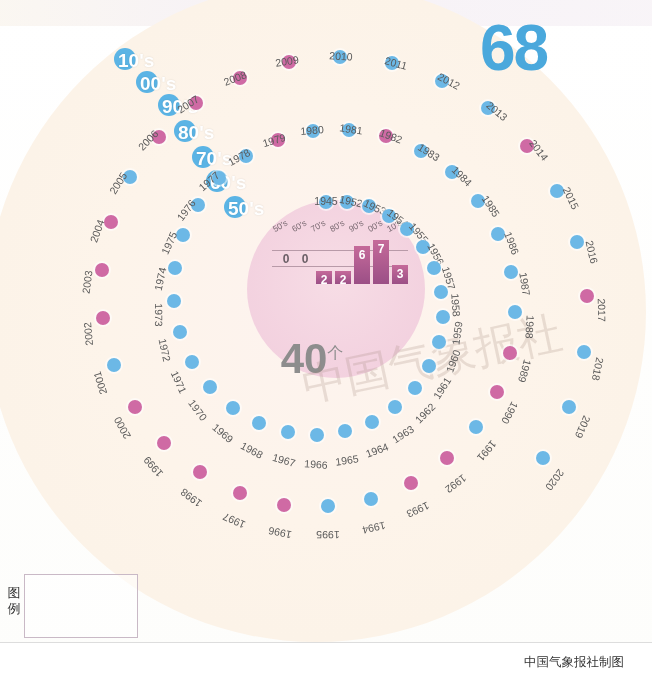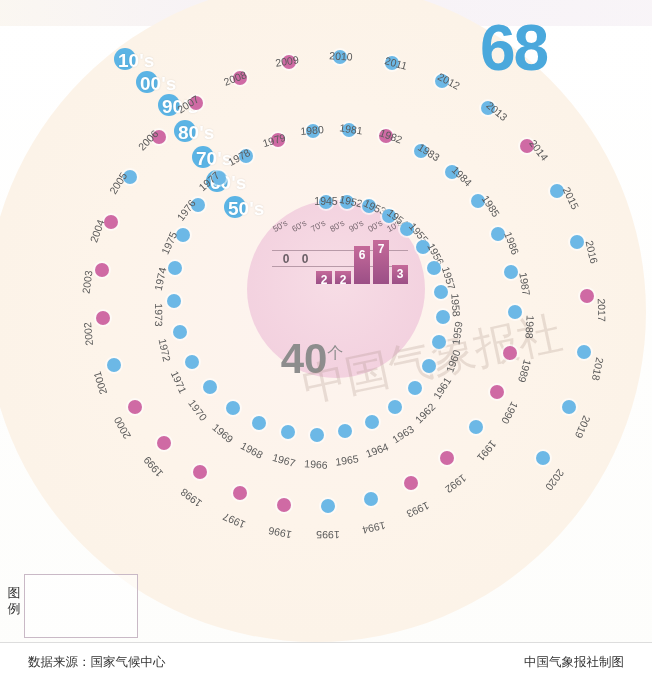--- a/index.html
+++ b/index.html
@@ -462,16 +462,15 @@
       </div>
     </div>
   <div id="ringlabels"></div>
 
   <div class="legend">
     <div class="ltitle">图例</div>
     <div id="legendrows"></div>
   </div>
 
   <div class="footer">
-    <div class="src">数据来源：国家气候中心</div>
     <div class="credit">中国气象报社制图</div>
   </div>
 </div>
 
 </body></html>

